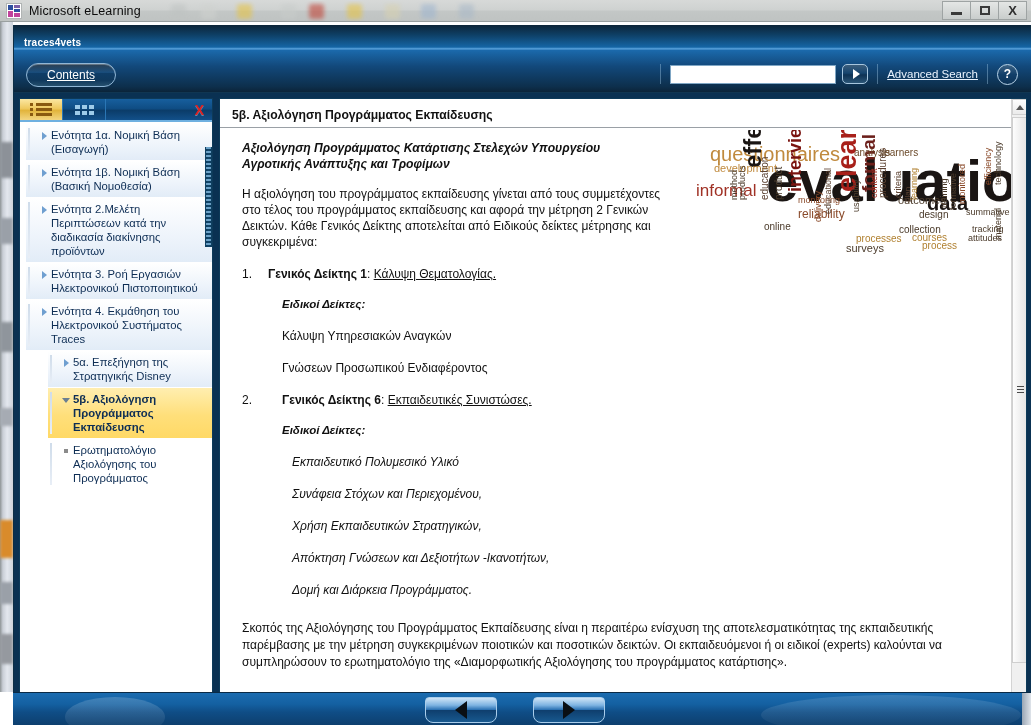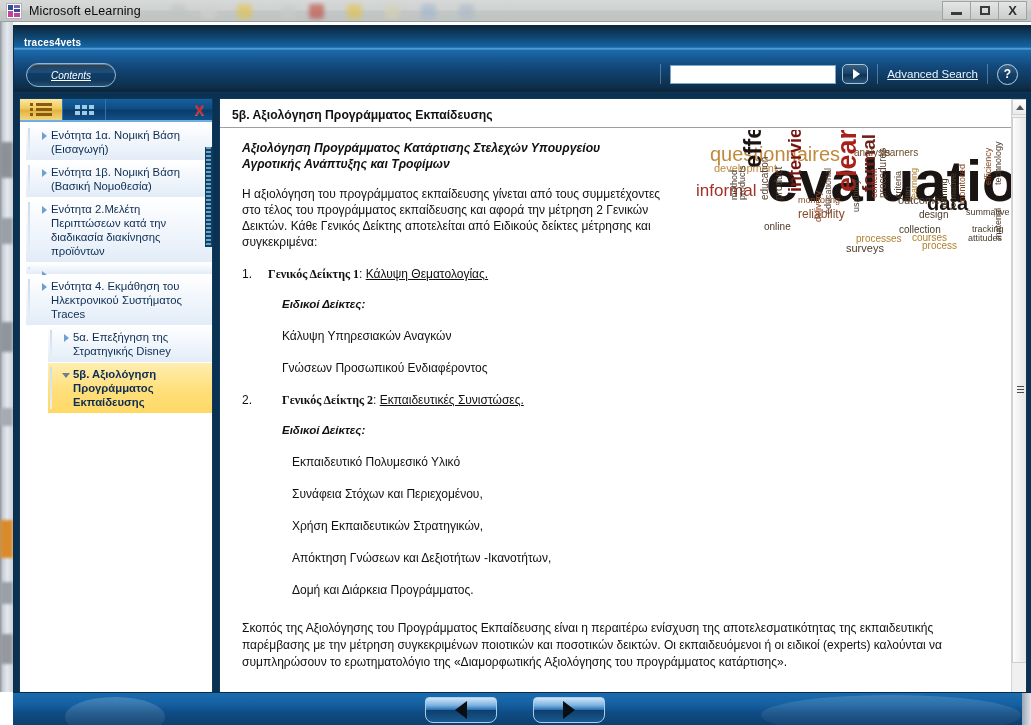--- a/index.html
+++ b/index.html
@@ -93,21 +93,21 @@
   }
   #contents-btn {
     position: absolute; left: 12px; top: 38px; width: 90px; height: 24px;
     border-radius: 12px;
     background: linear-gradient(to bottom, #2b3f52 0%, #1b4f7e 38%, #0f3d67 42%, #10395d 75%, #26506e 100%);
     border: 1px solid #8fb6d6;
     box-shadow: inset 0 1px 0 rgba(255,255,255,.28);
     display: flex; align-items: center; justify-content: center;
   }
   #contents-btn span {
-    color: #ffffff; font-size: 10px; text-decoration: underline; font-style: italic;
+    color: #ffffff; font-size: 12px; text-decoration: underline;
   }
   #search-area {
     position: absolute; right: 14px; top: 36px;
     display: flex; align-items: center; gap: 0;
     height: 26px;
   }
   .vsep { width:1px; height:20px; background: rgba(150,190,220,.45); margin: 0 9px; }
   #search-input {
     width: 166px; height: 19px;
     background: #ffffff; border: 1px solid #7fa6c4;
@@ -235,24 +235,24 @@
     position: absolute; right: 14px; top: 8px; width: 318px; height: 158px;
     background: #ffffff; overflow: hidden;
   }
   #wordcloud span { position: absolute; white-space: nowrap; font-family: "Liberation Sans", sans-serif; line-height: 1; }
   .wc-v { transform-origin: left top; }
 
   .h-bold { font-weight: bold; font-size: 12.2px; line-height: 16px; max-width: 420px; font-style: italic; }
   .para { margin-top: 14px; max-width: 420px; text-align: left; }
   .numrow { margin-top: 16px; display: flex; max-width: 470px; }
   .numrow .num { width: 26px; flex: 0 0 auto; }
-  .numrow .bold { font-weight: bold; font-family: Liberation Serif, serif; }
+  .numrow .bold { font-weight: bold; }
   .sub-ital { margin-top: 14px; margin-left: 40px; font-style: italic; font-weight: bold; font-size: 11.5px;}
   .sub-item { margin-top: 16px; margin-left: 40px; }
-  .sub-item2 { margin-top: 16px; margin-left: 50px; }
+  .sub-item2 { margin-top: 16px; margin-left: 50px; font-style: italic; }
   a.ulink { color: #101010; text-decoration: underline; }
   .closing { margin-top: 22px; width: 740px; line-height: 17px; }
 
   
   #content-sb {
     position: absolute; right: 0; top: 0; width: 15px; height: 618px;
     background: #f0f0f0; border-left: 1px solid #d4d4d4;
   }
   .sb-arrow {
     position: absolute; left: 0; width: 15px; height: 16px;
@@ -425,35 +425,41 @@
           <span class="tlabel">Ενότητα 1β. Νομική Βάση (Βασική Νομοθεσία)</span>
         </div>
         <div class="tnode l1">
           <span class="gutter"></span>
           <span class="twist right"></span>
           <span class="tlabel">Ενότητα 2.Μελέτη Περιπτώσεων κατά την διαδικασία διακίνησης προϊόντων</span>
         </div>
         <div class="tnode l1">
           <span class="gutter"></span>
           <span class="twist right"></span>
+          <span class="tlabel">Ενότητα 3. Ροή Εργασιών Ηλεκτρονικού Πιστοποιητικού</span>
         </div>
         <div class="tnode l1">
           <span class="gutter"></span>
           <span class="twist right"></span>
           <span class="tlabel">Ενότητα 4. Εκμάθηση του Ηλεκτρονικού Συστήματος Traces</span>
         </div>
         <div class="tnode l2">
           <span class="gutter"></span>
           <span class="twist right"></span>
           <span class="tlabel">5α. Επεξήγηση της Στρατηγικής Disney</span>
         </div>
         <div class="tnode l2 selected">
           <span class="gutter"></span>
           <span class="twist down"></span>
           <span class="tlabel">5β. Αξιολόγηση Προγράμματος Εκπαίδευσης</span>
+        </div>
+        <div class="tnode l2 plain">
+          <span class="gutter"></span>
+          <span class="twist sq"></span>
+          <span class="tlabel">Ερωτηματολόγιο Αξιολόγησης του Προγράμματος</span>
         </div>
         <div id="tree-scroll"></div>
       </div>
     </div>
 
     <div id="content">
       <div id="content-title">5β. Αξιολόγηση Προγράμματος Εκπαίδευσης</div>
 
       <div id="content-body">
 
@@ -513,21 +519,21 @@
             <a class="ulink" href="#">Κάλυψη Θεματολογίας.</a>
           </span>
         </div>
         <div class="sub-ital">Ειδικοί Δείκτες:</div>
         <div class="sub-item">Κάλυψη Υπηρεσιακών Αναγκών</div>
         <div class="sub-item">Γνώσεων Προσωπικού Ενδιαφέροντος</div>
 
         <div class="numrow">
           <span class="num">2.</span>
           <span style="margin-left:14px;">
-            <span class="bold">Γενικός Δείκτης 2</span><span>:</span>
+            <span class="bold">Γενικός Δείκτης 6</span><span>:</span>
             <a class="ulink" href="#">Εκπαιδευτικές Συνιστώσες.</a>
           </span>
         </div>
         <div class="sub-ital">Ειδικοί Δείκτες:</div>
         <div class="sub-item2">Εκπαιδευτικό Πολυμεσικό Υλικό</div>
         <div class="sub-item2">Συνάφεια Στόχων και Περιεχομένου,</div>
         <div class="sub-item2">Χρήση Εκπαιδευτικών Στρατηγικών,</div>
         <div class="sub-item2">Απόκτηση Γνώσεων και Δεξιοτήτων -Ικανοτήτων,</div>
         <div class="sub-item2">Δομή και Διάρκεια Προγράμματος.</div>
 

